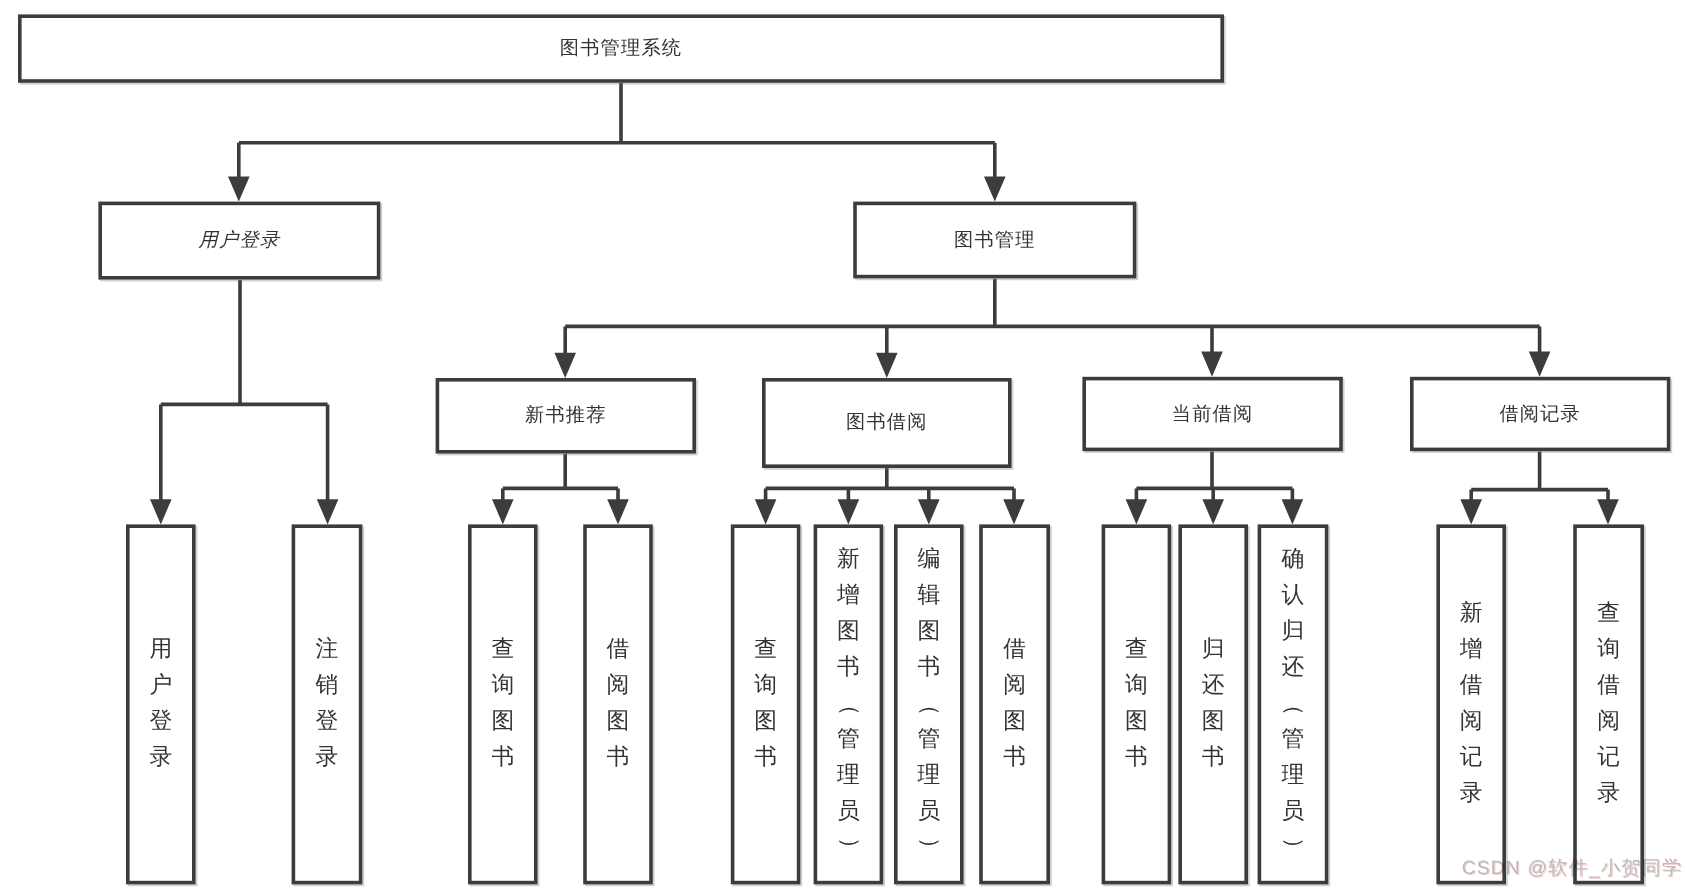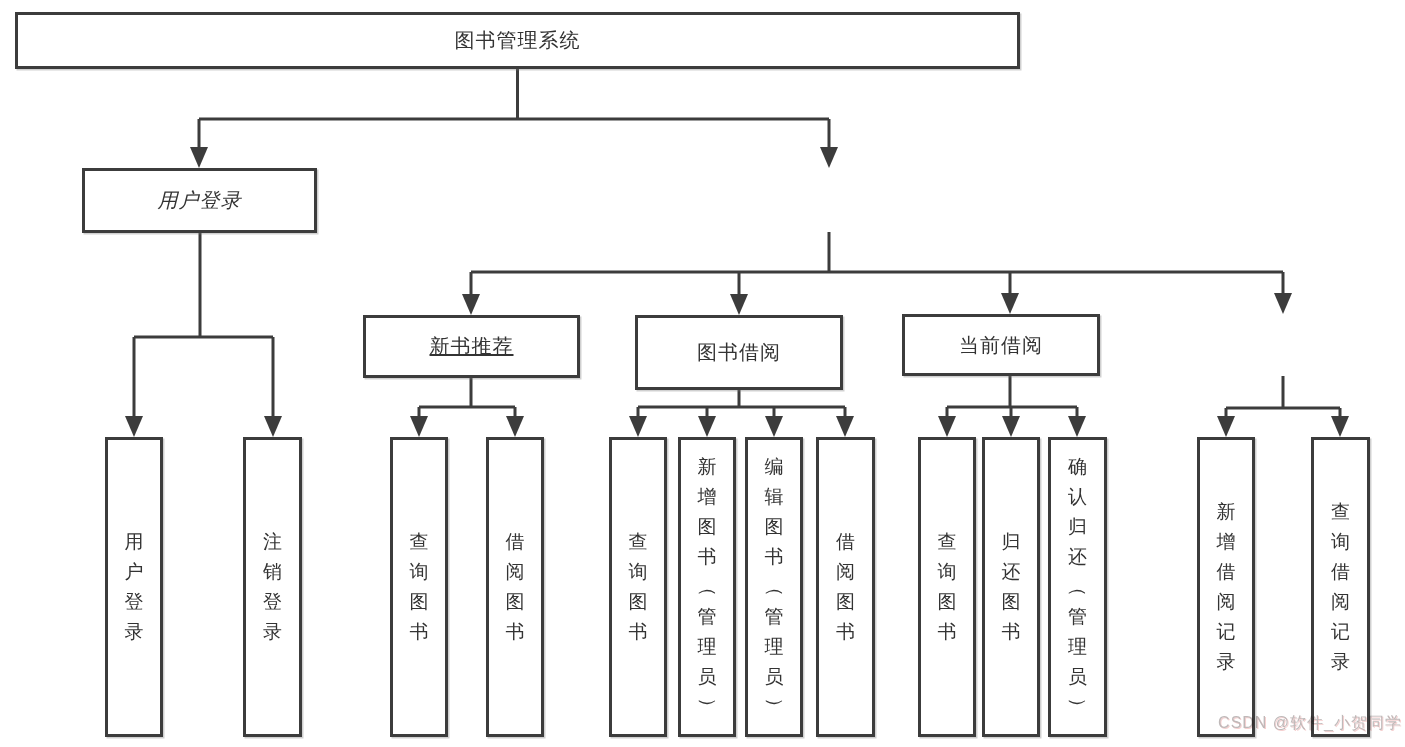--- a/index.html
+++ b/index.html
@@ -10,21 +10,21 @@
   }
   svg.wires { position:absolute; left:0; top:0; width:1405px; height:747px; }
   .wire { stroke:var(--line); stroke-width:3; fill:none; }
   .arrow { fill:var(--line); stroke:none; }
   .node {
     position:absolute; box-sizing:border-box; background:#fff;
     border:3px solid var(--line); color:var(--text);
     display:flex; align-items:center; justify-content:center;
     box-shadow:1.5px 1.5px 0 rgba(120,120,120,.35);
   }
-  .node.h { font-size:20px; letter-spacing:1px; white-space:nowrap; }
+  .node.h { font-size:16px; letter-spacing:1px; white-space:nowrap; }
   .vtext {
     display:flex; flex-direction:column; align-items:center; justify-content:center;
     font-size:19px; color:var(--text); width:100%;
   }
   .vtext span { height:30px; line-height:30px; display:block; text-align:center; }
   .vtext span.rot { transform:rotate(90deg); }
   .watermark {
     position:absolute; right:3px; top:713px; font-size:16px; letter-spacing:1px;
     color:var(--wm); mix-blend-mode:multiply; white-space:nowrap;
     text-shadow:1px 1px 0 rgba(232,150,150,.45);
@@ -71,29 +71,35 @@
     <polygon class="arrow" points="1331,416 1349,416 1340,437"></polygon>
   </svg>
 
   <div class="node h" style="left:15px;top:12px;width:1005px;height:57px;">
     <span>图书管理系统</span>
   </div>
 
   <div class="node h" style="left:82px;top:168px;width:235px;height:65px;font-style:italic;">
     <span>用户登录</span>
   </div>
-
-  <div class="node h" style="left:363px;top:315px;width:217px;height:63px;text-decoration:underline;">
+  <div class="node h" style="left:711px;top:168px;width:236px;height:64px;">
+    <span>图书管理</span>
+  </div>
+
+  <div class="node h" style="left:363px;top:315px;width:217px;height:63px;">
     <span>新书推荐</span>
   </div>
   <div class="node h" style="left:635px;top:315px;width:208px;height:75px;">
     <span>图书借阅</span>
   </div>
-  <div class="node h" style="left:902px;top:314px;width:198px;height:62px;">
+  <div class="node h" style="left:902px;top:314px;width:217px;height:62px;">
     <span>当前借阅</span>
+  </div>
+  <div class="node h" style="left:1175px;top:314px;width:217px;height:62px;">
+    <span>借阅记录</span>
   </div>
 
   <div class="node leaf" style="left:105px;top:437px;width:58px;height:300px;">
     <div class="vtext">
         <span>用</span>
         <span>户</span>
         <span>登</span>
         <span>录</span>
       </div>
   </div>

